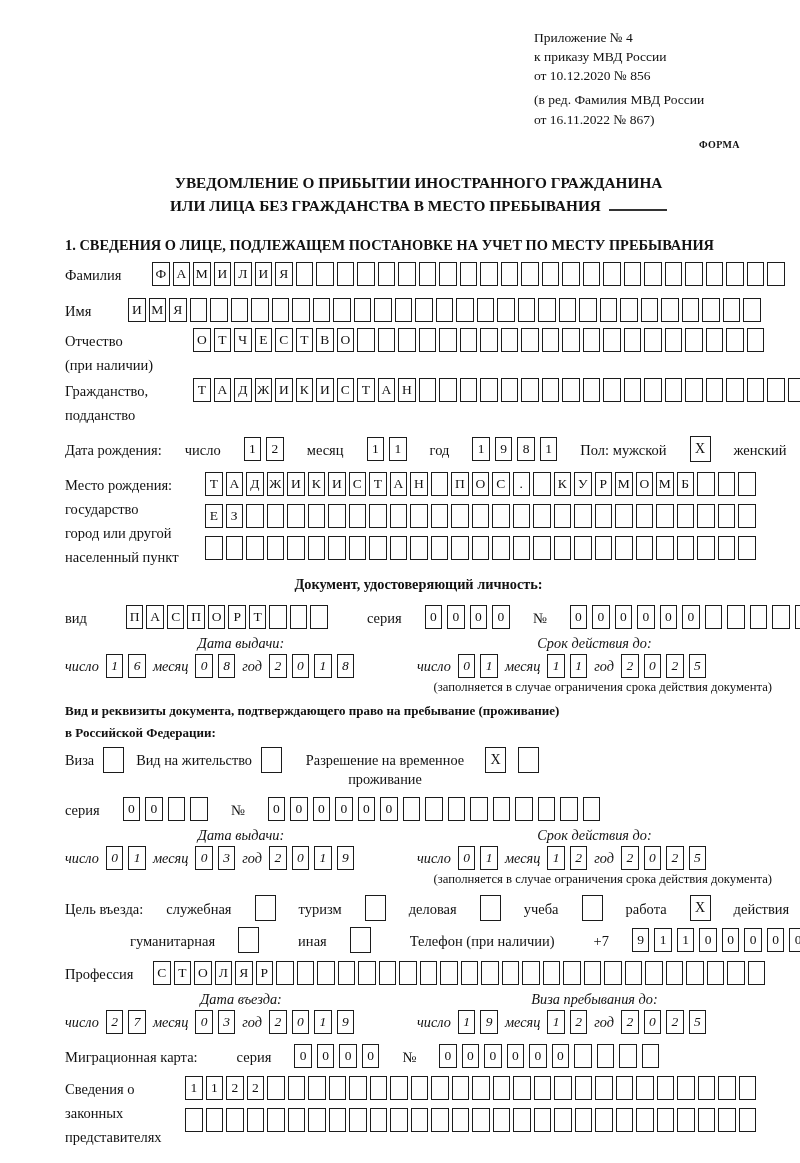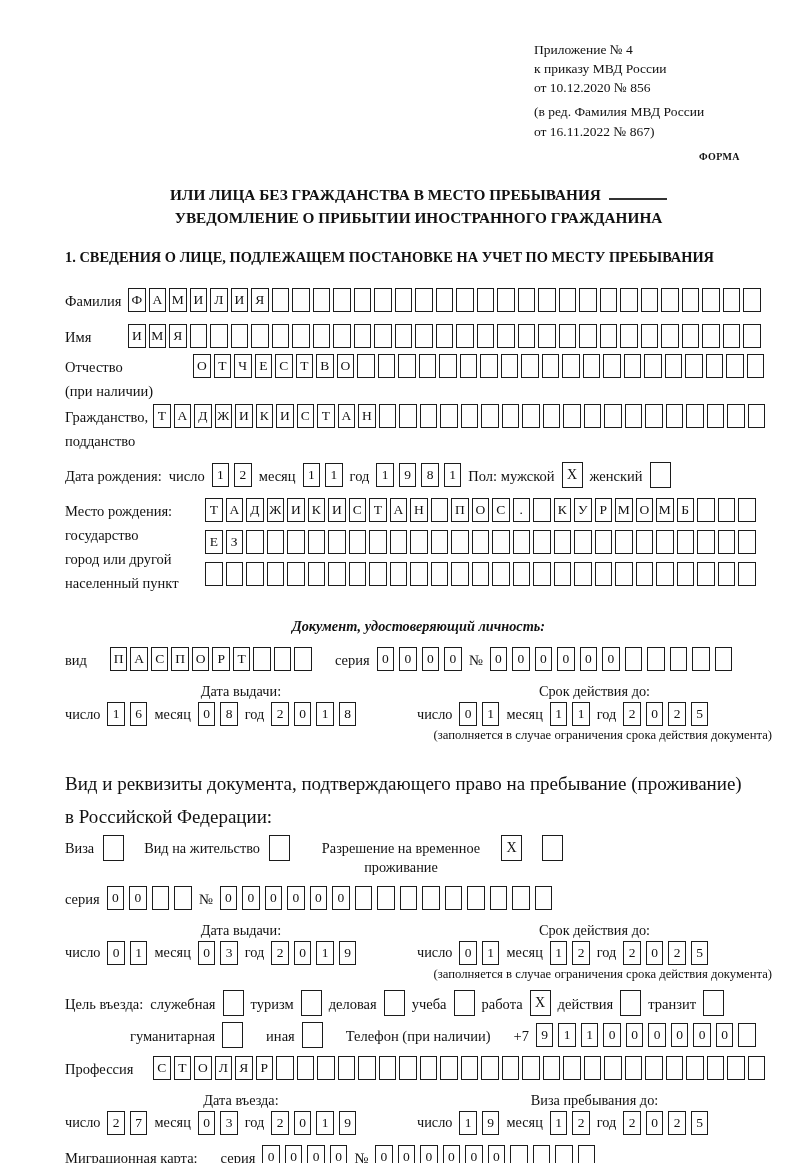--- a/index.html
+++ b/index.html
@@ -1,20 +1,20 @@
 <!DOCTYPE html>
 <html><head>
 <meta charset="utf-8">
 <style>
   * { box-sizing: border-box; margin: 0; padding: 0; }
   html, body { background: #ffffff; }
   .page {
     width: 800px; height: 1163px; overflow: hidden;
     font-family: "Liberation Serif", serif; color: #111;
-    padding: 40px 28px 10px 65px; background: #fff; position: relative;
+    padding: 28px 28px 10px 65px; background: #fff; position: relative;
   }
   .hdr { width: 228px; margin-left: auto; margin-right: 10px; font-size: 13.5px; line-height: 1.42; }
   .hdr .sub { margin-top: 5px; }
   .forma { font-weight: bold; text-align: right; padding-right: 32px; margin-top: 10px; font-size: 10px; letter-spacing: .4px; }
   .title { text-align: center; font-weight: bold; font-size: 15.3px; margin-top: 21px; line-height: 1.55; }
   .blank-line { display: inline-block; width: 58px; border-bottom: 2px solid #333; height: .9em; margin-left: 8px; }
   .sec1 { font-weight: bold; font-size: 14.4px; margin-top: 19px; }
 
   .row { display: flex; align-items: flex-start; }
   .ai-c { align-items: center; }
@@ -30,62 +30,62 @@
   }
   .dcells { gap: 5px; }
   .cb .cell { flex-basis: 21px; width: 21px; height: 26px; font-size: 14px; }
 
   .w63  { flex: 0 0 63px; }
   .w88  { flex: 0 0 88px; }
   .w128 { flex: 0 0 128px; }
   .w140 { flex: 0 0 140px; }
   .w120 { flex: 0 0 120px; }
 
-  .mt2 { margin-top: 2px; } .mt4 { margin-top: 12px; } .mt6 { margin-top: 6px; }
+  .mt2 { margin-top: 2px; gap: 40px; } .mt4 { margin-top: 12px; } .mt6 { margin-top: 6px; }
   .mt8 { margin-top: 8px; } .mt10 { margin-top: 10px; }
-  .mt14 { margin-top: 22px; }
-
-  .doc-title { text-align: center; font-weight: bold; font-size: 14.3px; margin-top: 24px; font-style: italic; }
-
-  .datepair { display: flex; margin-top: 12px; }
+  .mt14 { margin-top: 8px; gap: 24px; }
+
+  .doc-title { text-align: center; font-weight: bold; font-size: 14.3px; margin-top: 8px; }
+
+  .datepair { display: flex; margin-top: 6px; font-style: italic; }
   .dg-left { flex: 0 0 352px; }
   .dg-right { flex: 1; }
   .dg-title { text-align: center; font-size: 14.3px; margin-bottom: 2px; }
   .dg-fields { display: flex; align-items: center; gap: 7px; font-size: 14.3px; }
   .note-right { text-align: right; font-size: 12.7px; margin-top: 2px; }
 
-  .intro { font-size: 19px; line-height: 1.7; margin-top: 25px; }
-
-  .opts { display: flex; align-items: flex-start; margin-top: 2px; gap: 20px; }
+  .intro { font-size: 13px; line-height: 1.7; margin-top: 5px; font-weight: bold; }
+
+  .opts { display: flex; align-items: flex-start; margin-top: 2px; gap: 12px; }
   .opt { display: flex; align-items: flex-start; gap: 9px; font-size: 14.3px; }
   .opt-lbl { padding-top: 4px; line-height: 1.35; }
   .opt-lbl.c { text-align: center; }
   .w180 { width: 182px; }
 
-  .purp { display: flex; align-items: center; gap: 7px; font-size: 14.3px; flex-wrap: nowrap; }
+  .purp { display: flex; align-items: center; gap: 23px; font-size: 14.3px; flex-wrap: nowrap; }
   .gap16 { margin-left: 16px; }
 </style>
 </head>
 <body>
 
 <div class="page">
 
   <div class="hdr">
     <div>Приложение № 4</div>
     <div>к приказу МВД России</div>
     <div>от 10.12.2020 № 856</div>
     <div class="sub">(в ред. Фамилия МВД России</div>
     <div>от 16.11.2022 № 867)</div>
   </div>
 
   <div class="forma">ФОРМА</div>
 
   <div class="title">
+    <div>УВЕДОМЛЕНИЕ О ПРИБЫТИИ ИНОСТРАННОГО ГРАЖДАНИНА</div>
     <div><span>ИЛИ ЛИЦА БЕЗ ГРАЖДАНСТВА В МЕСТО ПРЕБЫВАНИЯ</span><span class="blank-line"></span></div>
-    <div>УВЕДОМЛЕНИЕ О ПРИБЫТИИ ИНОСТРАННОГО ГРАЖДАНИНА</div>
   </div>
 
   <div class="sec1">1. СВЕДЕНИЯ О ЛИЦЕ, ПОДЛЕЖАЩЕМ ПОСТАНОВКЕ НА УЧЕТ ПО МЕСТУ ПРЕБЫВАНИЯ</div>
 
   <div class="row mt14">
     <div class="lbl w63">Фамилия</div>
     <div class="cells">
         <span class="cell">Ф</span>
         <span class="cell">А</span>
         <span class="cell">М</span>

